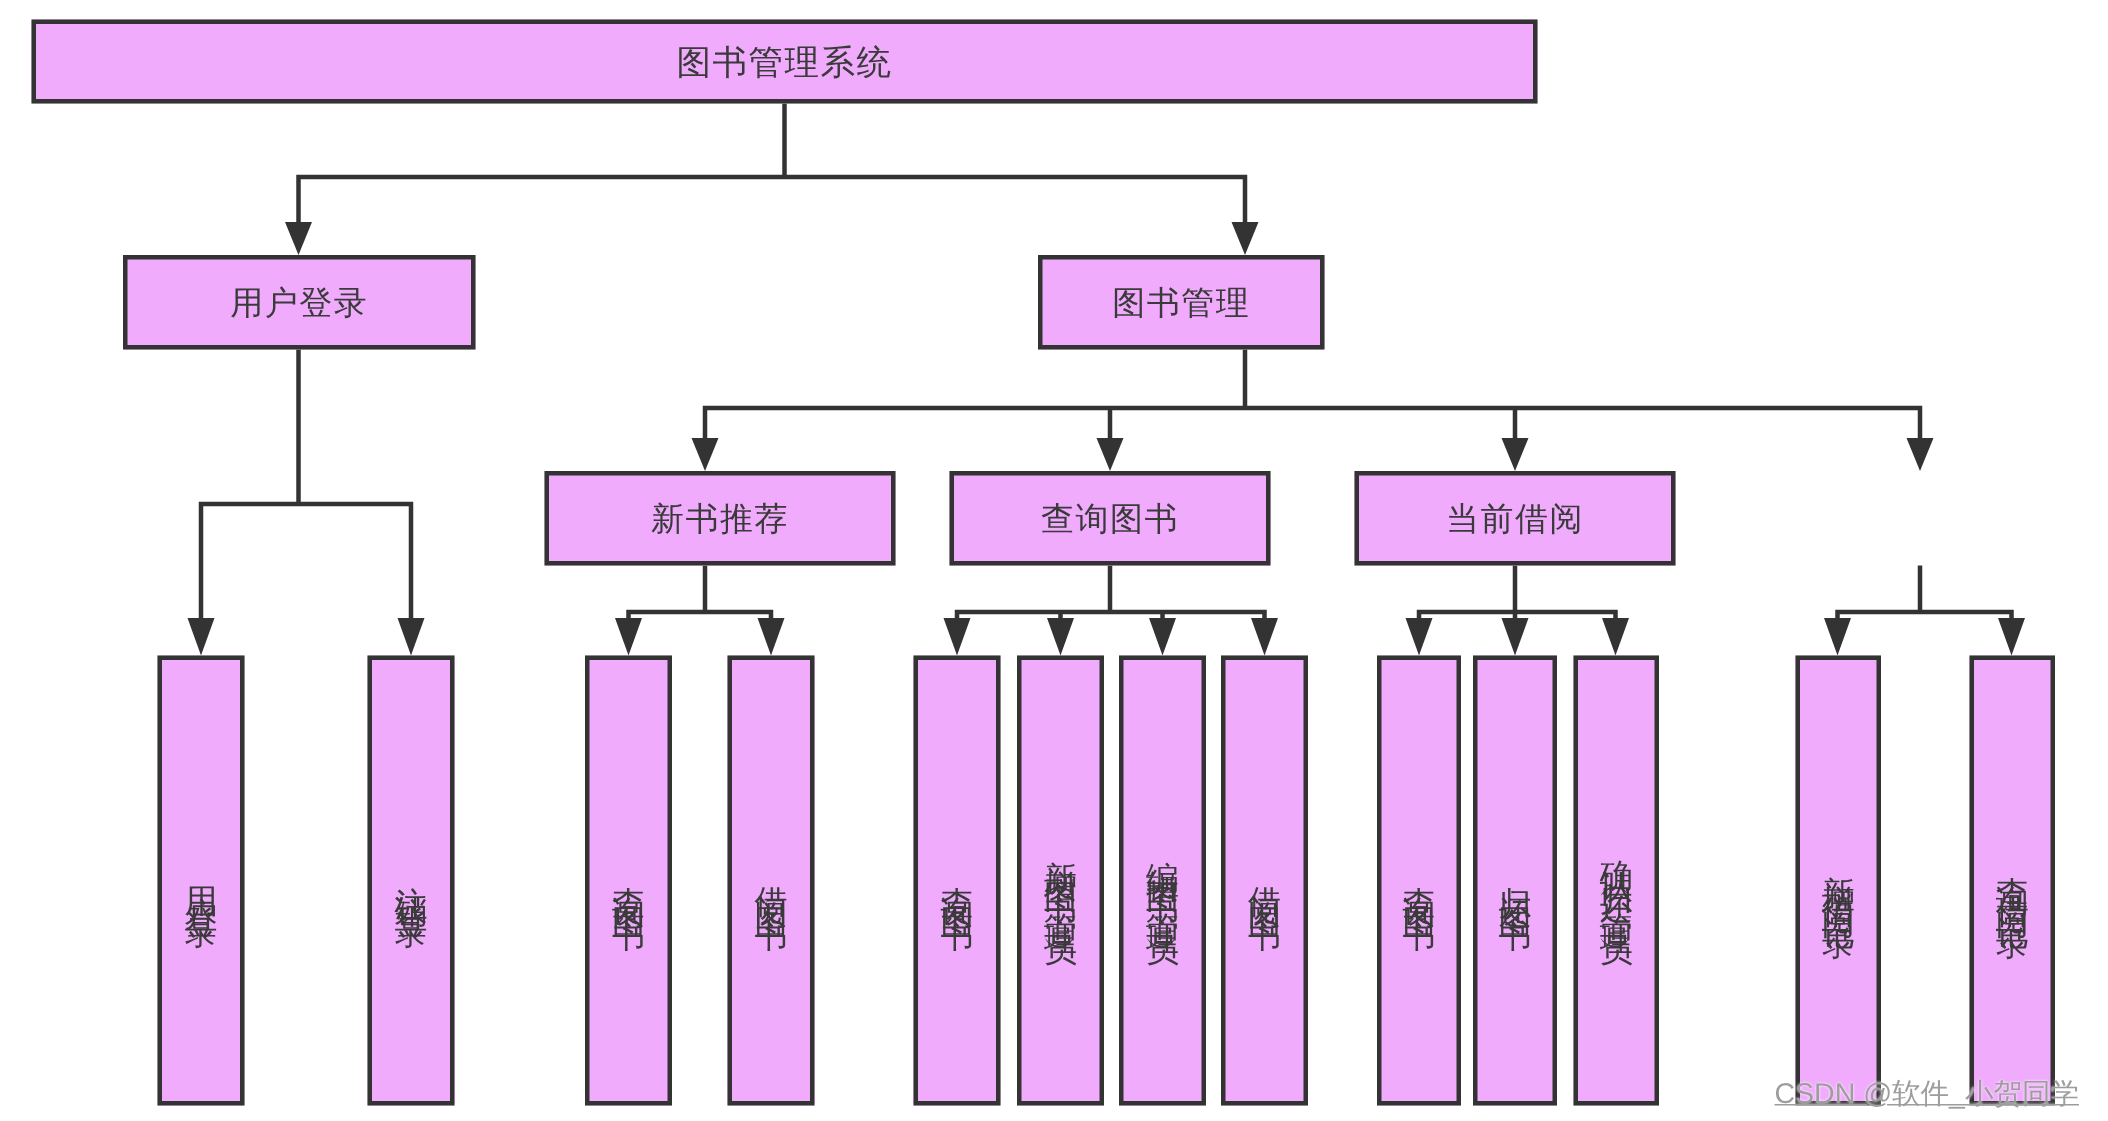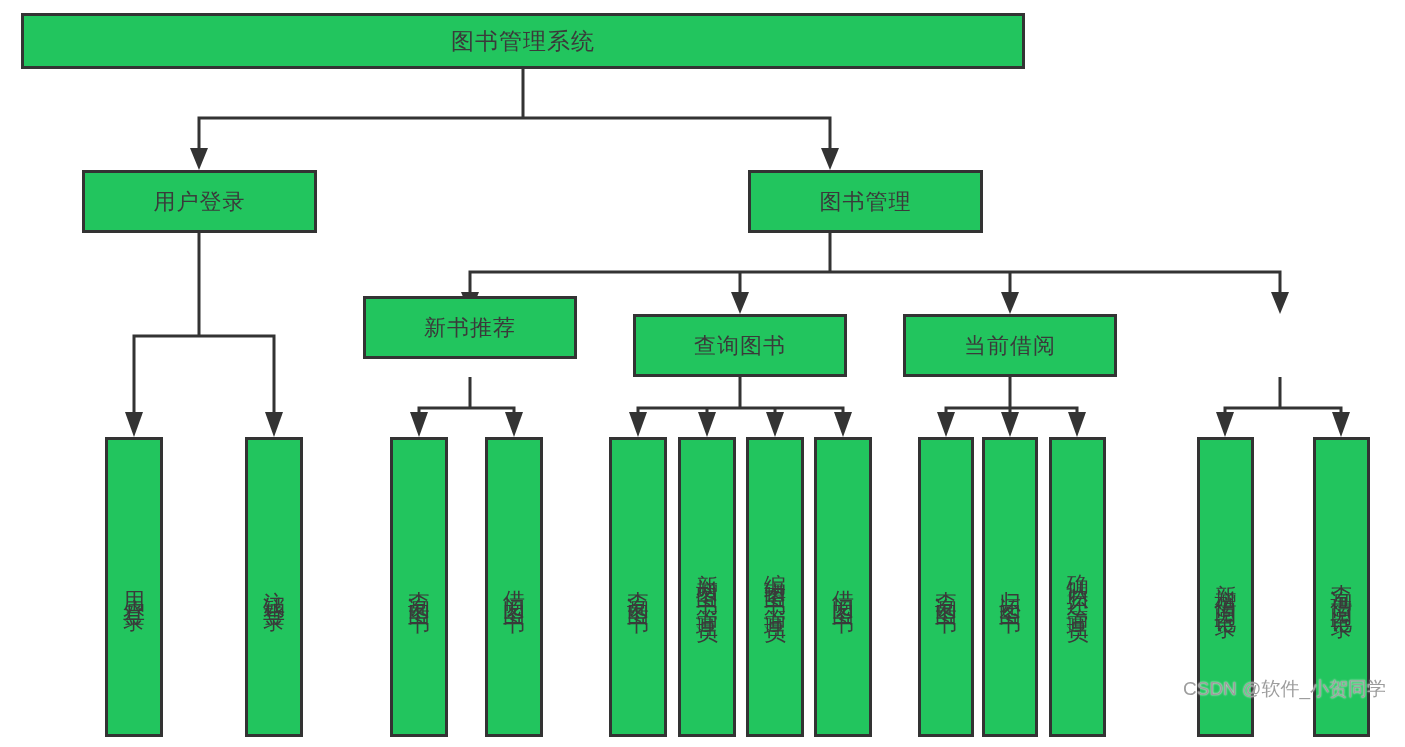--- a/index.html
+++ b/index.html
@@ -21,21 +21,21 @@
     left: 0;
     top: 0;
     width: 1405px;
     height: 747px;
     pointer-events: none;
   }
   .box {
     position: absolute;
     box-sizing: border-box;
     border: 3px solid #333333;
-    background: #22c55e;
+    background: #f0abfc;
     display: flex;
     align-items: center;
     justify-content: center;
     text-align: center;
   }
   .hlabel {
     font-size: 22px;
     letter-spacing: 1px;
     color: #3a3a3a;
     white-space: nowrap;
@@ -51,25 +51,26 @@
     writing-mode: vertical-rl;
     font-size: 22px;
     letter-spacing: 7px;
     line-height: 1.0;
     color: #3a3a3a;
     max-height: 292px;
   }
   .watermark {
     position: absolute;
     left: 1183px;
-    top: 676px;
+    top: 716px;
     font-size: 19px;
     color: #9d9d9d;
     white-space: nowrap;
     text-shadow: 0 0 2px #ffffff;
+    text-decoration: underline;
   }
 </style>
 </head>
 <body>
 
 <div class="stage">
 
   <svg class="connectors" viewBox="0 0 1405 747" xmlns="http://www.w3.org/2000/svg">
 
     <path d="M523 69 V118 M197.5 118 H831.5 M199 118 V150 M830 118 V150" fill="none" stroke="#333333" stroke-width="3"></path>
@@ -106,25 +107,25 @@
     <polygon points="1332,412 1350,412 1341,437" fill="#333333"></polygon>
   </svg>
 
   <div class="box" style="left:21px; top:13px; width:1004px; height:56px;">
     <span class="hlabel root-label">图书管理系统</span>
   </div>
 
   <div class="box" style="left:82px; top:170px; width:235px; height:63px;">
     <span class="hlabel">用户登录</span>
   </div>
-  <div class="box" style="left:748px; top:170px; width:235px; height:63px;">
+  <div class="box" style="left:692px; top:170px; width:191px; height:63px;">
     <span class="hlabel">图书管理</span>
   </div>
 
-  <div class="box" style="left:363px; top:296px; width:214px; height:63px;">
+  <div class="box" style="left:363px; top:314px; width:234px; height:63px;">
     <span class="hlabel">新书推荐</span>
   </div>
   <div class="box" style="left:633px; top:314px; width:214px; height:63px;">
     <span class="hlabel">查询图书</span>
   </div>
   <div class="box" style="left:903px; top:314px; width:214px; height:63px;">
     <span class="hlabel">当前借阅</span>
   </div>
 
   <div class="box leaf" style="left:105px; width:58px;">

